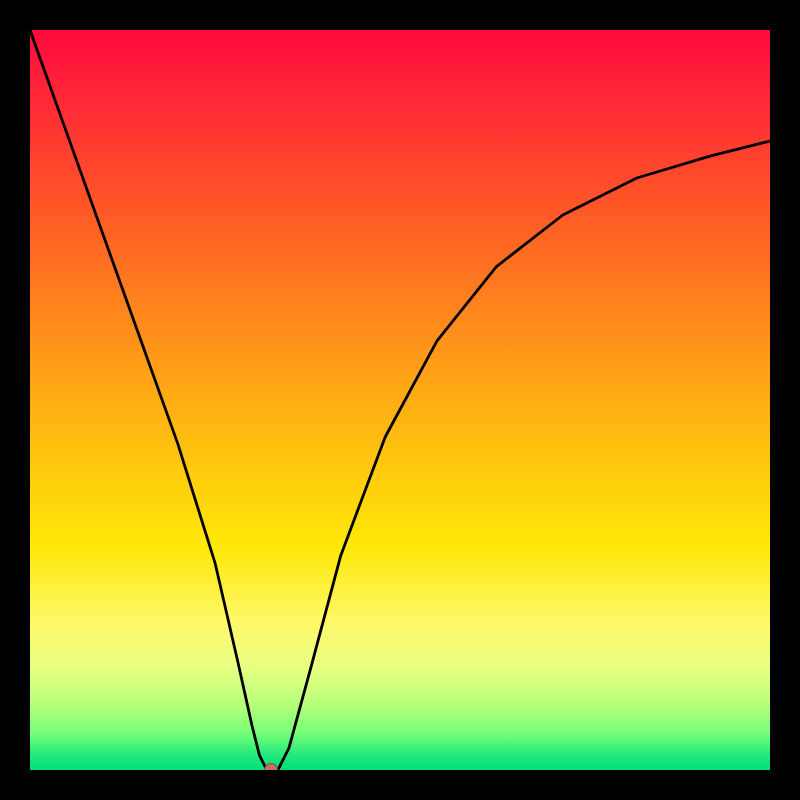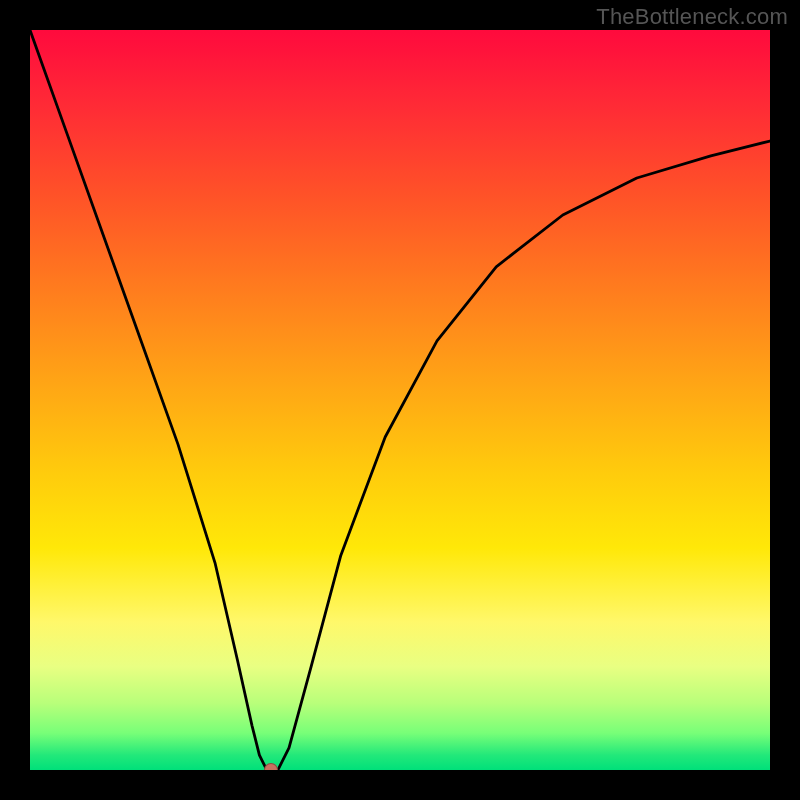--- a/index.html
+++ b/index.html
@@ -82,21 +82,20 @@
     background: #c87060;
     box-shadow: 0 0 0 1px rgba(0,0,0,0.3) inset;
     transform: translate(-50%, -50%);
     z-index: 6;
   }
 </style>
 </head>
 <body>
 
 <div class="frame">
-  <div class="watermark">TheBottleneck.com</div>
 
   <div class="plot-area">
     <div class="gradient-fill"></div>
 
     <svg class="curve" viewBox="0 0 740 740" preserveAspectRatio="none">
       <path id="curve-path" d="M0.0 0.0 L37.0 103.6 L74.0 207.2 L111.0 310.8 L148.0 414.4 L185.0 532.8 L207.2 629.0 L222.0 695.6 L229.4 725.2 L236.8 740.0 L247.9 740.0 L259.0 717.8 L281.2 636.4 L310.8 525.4 L355.2 407.0 L407.0 310.8 L466.2 236.8 L532.8 185.0 L606.8 148.0 L680.8 125.8 L740.0 111.0"></path>
     </svg>
 
     <div class="marker" id="marker" style="left: 240.5px; top: 740px;"></div>
   </div>

